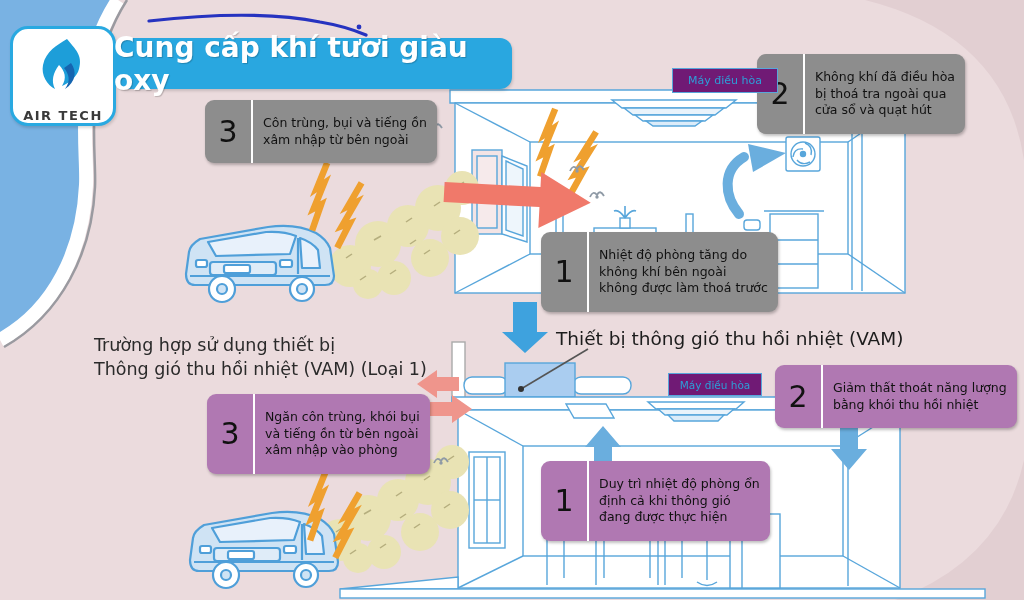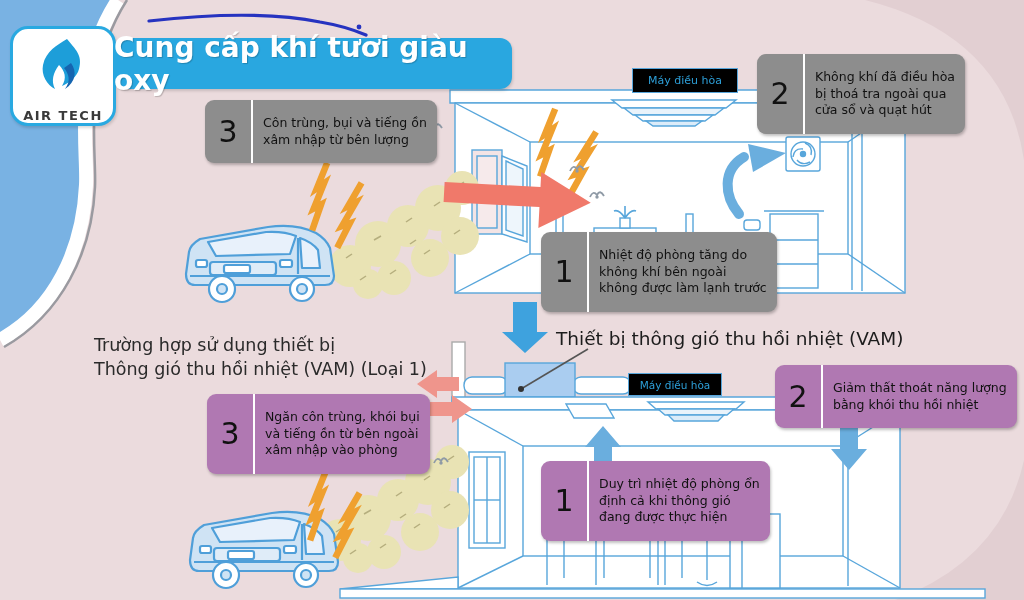--- a/index.html
+++ b/index.html
@@ -17,22 +17,22 @@
          text-shadow:1px 1px 1px rgba(0,0,0,.2);box-shadow:1px 2px 3px rgba(0,0,0,.15);z-index:6;}
   
   .co{display:inline-flex;align-items:stretch;background:#8d8d8d;border-radius:9px;
       box-shadow:1px 2px 3px rgba(0,0,0,.25);color:#111;z-index:5;}
   .co.purple{background:#b078b2;}
   .co .num{width:46px;display:flex;align-items:center;justify-content:center;
            font-size:30px;font-weight:500;border-right:2px solid #fff;}
   .co .txt{padding:15px 10px;font-size:12.5px;font-weight:500;line-height:1.32;
            white-space:pre-line;display:flex;align-items:center;}
   
-  .aclabel{background:#000000;border:1.5px solid #58a6db;color:#2d9fd8;display:flex;
-           align-items:center;justify-content:center;z-index:5;}
+  .aclabel{background:#701a75;border:1.5px solid #58a6db;color:#2d9fd8;display:flex;
+           align-items:center;justify-content:center;z-index:5;margin-left:40px;}
   
   .vamtext{left:556px;top:328px;font-size:18.5px;color:#1c1c1c;font-weight:500;z-index:5;text-align:center;}
   .heading{left:94px;top:333px;font-size:17.5px;color:#2a2a2a;font-weight:400;
            line-height:1.38;white-space:pre-line;z-index:5;}
 </style>
 </head>
 <body>
 
 <div id="canvas">
 
@@ -291,33 +291,33 @@
       <path d="M36,26 C42,34 41,45 30,52 C36,44 34,37 29,31 Z" fill="#1565b0"></path>
     </svg>
     <div class="brand">AIR TECH</div>
   </div>
 
   <div class="abs title">Cung cấp khí tươi giàu oxy</div>
 
   <div class="abs co" style="left:205px;top:100px;min-height:54px;">
     <div class="num">3</div>
     <div class="txt">Côn trùng, bụi và tiếng ồn
-xâm nhập từ bên lượng</div>
+xâm nhập từ bên ngoài</div>
   </div>
   <div class="abs co" style="left:757px;top:54px;min-height:70px;">
     <div class="num">2</div>
     <div class="txt">Không khí đã điều hòa
 bị thoá tra ngoài qua
 cửa sổ và quạt hút</div>
   </div>
   <div class="abs co" style="left:541px;top:232px;min-height:76px;">
     <div class="num">1</div>
     <div class="txt">Nhiệt độ phòng tăng do
 không khí bên ngoài
-không được làm lạnh trước</div>
+không được làm thoá trước</div>
   </div>
 
   <div class="abs aclabel" style="left:632px;top:68px;width:104px;height:23px;font-size:11px;">Máy điều hòa</div>
   <div class="abs aclabel" style="left:628px;top:373px;width:92px;height:21px;font-size:10.5px;">Máy điều hòa</div>
 
   <div class="abs vamtext">Thiết bị thông gió thu hồi nhiệt (VAM)</div>
 
   <div class="abs heading">Trường hợp sử dụng thiết bị
 Thông gió thu hồi nhiệt (VAM) (Loại 1)</div>
 

